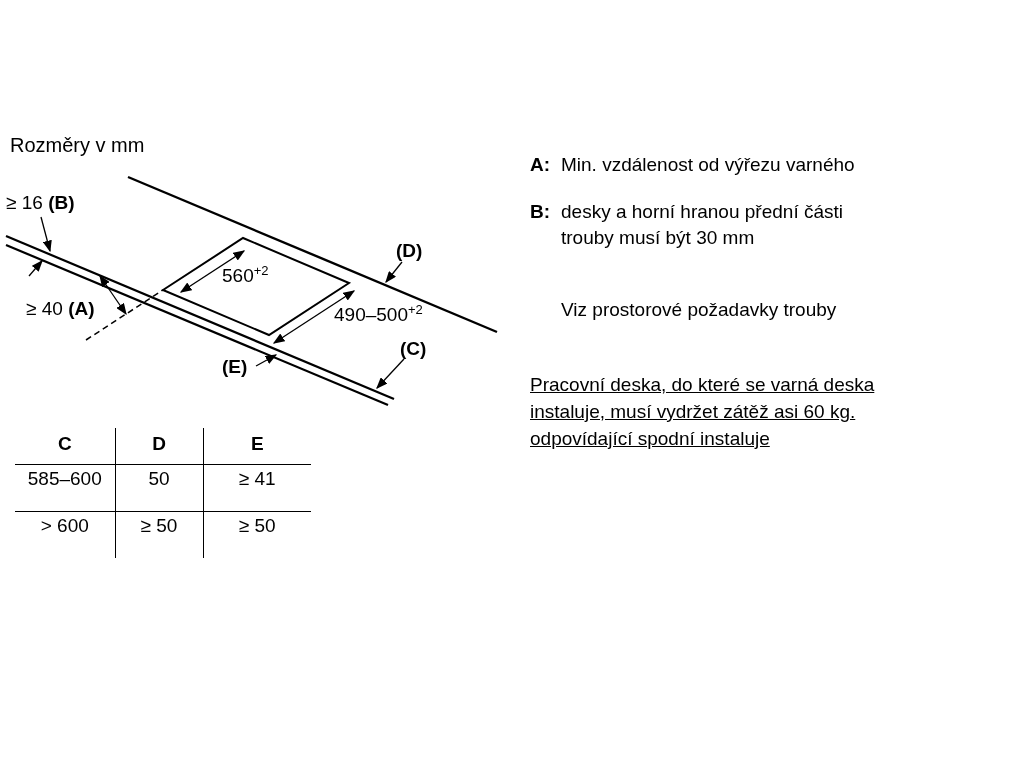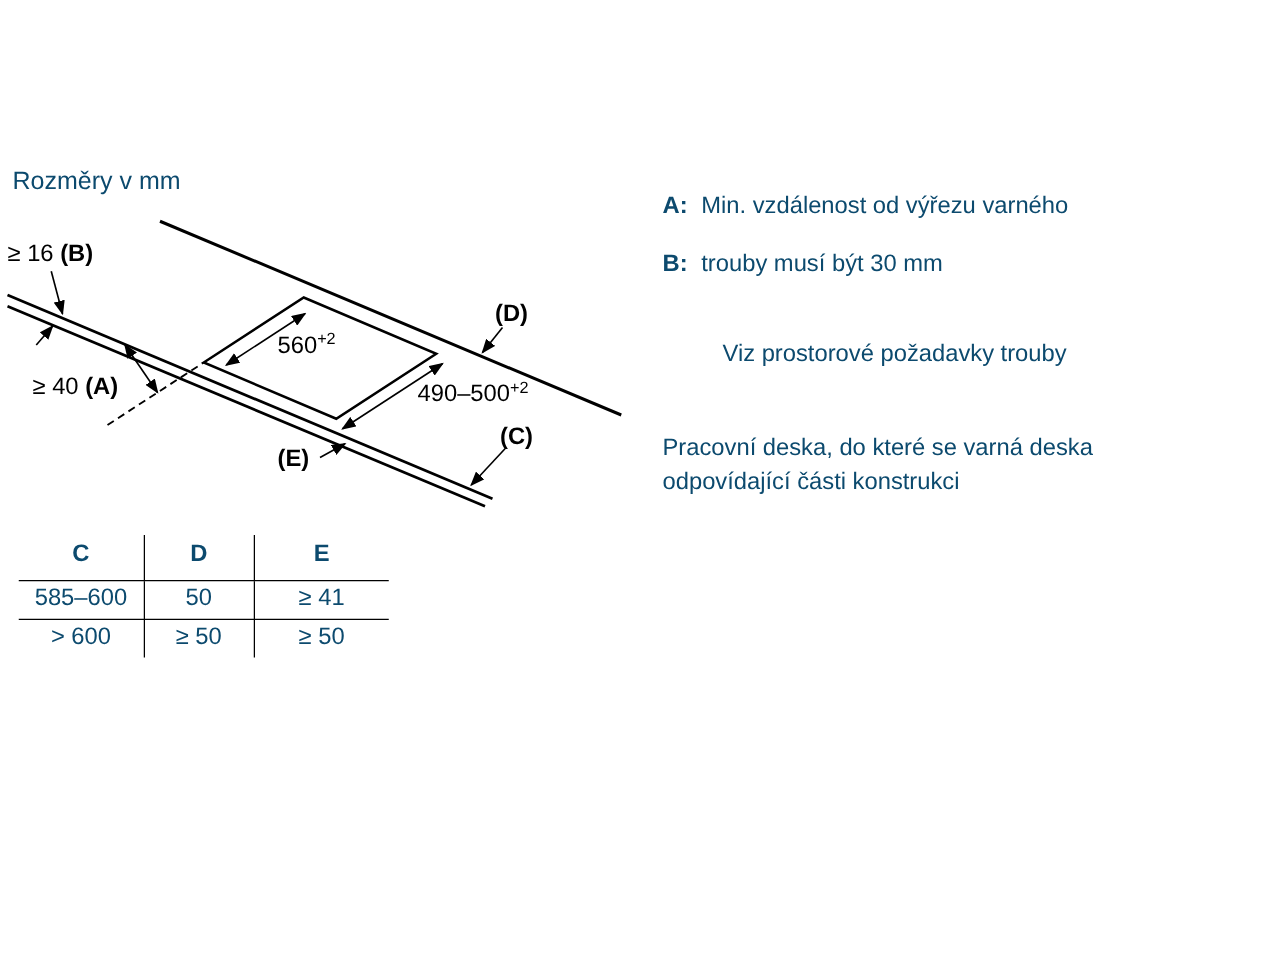--- a/index.html
+++ b/index.html
@@ -1,38 +1,38 @@
 <!DOCTYPE html>
 <html><head>
 <meta charset="utf-8">
 <style>
   html,body { margin:0; padding:0; background:#fff; }
   .page {
     position:relative; width:1024px; height:700px; background:#fff;
-    font-family:"Liberation Sans", sans-serif; color:#0c4a6e; overflow:hidden;
+    font-family:"Liberation Sans", sans-serif; color:#000000; overflow:hidden;
   }
   .title { position:absolute; left:10px; top:134px; font-size:20px; }
   svg.diagram { position:absolute; left:0; top:165px; }
   svg text { font-family:"Liberation Sans", sans-serif; font-size:19px; fill:#000; }
   svg text.bold, svg tspan.bold { font-weight:bold; }
   .spec-table {
     position:absolute; left:15px; top:428px; border-collapse:collapse;
     font-size:19px; text-align:center;
   }
   .spec-table th { font-weight:bold; padding:5px 0 9px; }
-  .spec-table td { padding:3px 0 5px; }
+  .spec-table td { padding:3px 0 21px; }
   .spec-table th:not(:last-child), .spec-table td:not(:last-child) { border-right:1.6px solid #000; }
   .spec-table thead th { border-bottom:1.6px solid #000; }
   .spec-table tbody tr:first-child td { border-bottom:1.6px solid #000; }
   .notes { position:absolute; left:530px; top:152px; width:414px; font-size:19px; line-height:26px; }
   .note-item { display:flex; }
   .note-label { width:31px; flex:none; font-weight:bold; }
   .note-b { margin-top:21px; }
-  .see-also { margin-left:48px; margin-top:46px; }
-  .paragraph { margin-top:48px; line-height:27px; }
+  .see-also { margin-left:31px; margin-top:46px; }
+  .paragraph { margin-top:48px; line-height:27px;text-decoration:underline; }
 </style>
 </head>
 <body>
 
 <div class="page">
 
   <div class="title">Rozměry v mm</div>
 
   <svg class="diagram" width="520" height="255" viewBox="0 0 520 255" xmlns="http://www.w3.org/2000/svg">
     <defs>
@@ -110,26 +110,28 @@
     <div class="note-item">
       <div class="note-label">A:</div>
       <div>
         <div>Min. vzdálenost od výřezu varného</div>
       </div>
     </div>
 
     <div class="note-item note-b">
       <div class="note-label">B:</div>
       <div>
+        <div>desky a horní hranou přední části</div>
         <div>trouby musí být 30 mm</div>
       </div>
     </div>
 
     <div class="see-also">Viz prostorové požadavky trouby</div>
 
     <div class="paragraph">
       <div>Pracovní deska, do které se varná deska</div>
-      <div>odpovídající části konstrukci</div>
+      <div>instaluje, musí vydržet zátěž asi 60 kg.</div>
+      <div>odpovídající spodní instaluje</div>
     </div>
 
   </div>
 
 </div>
 
 </body></html>

